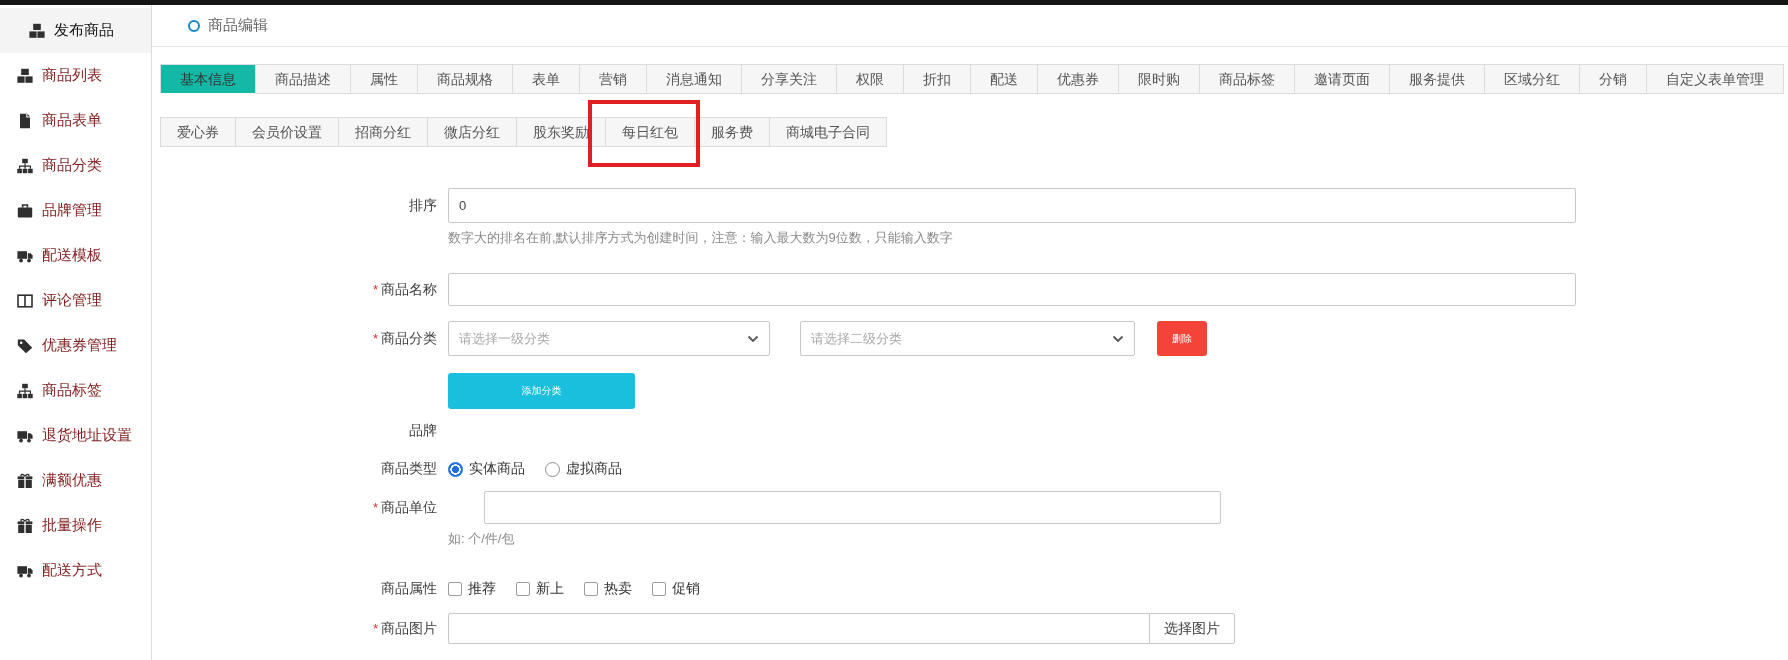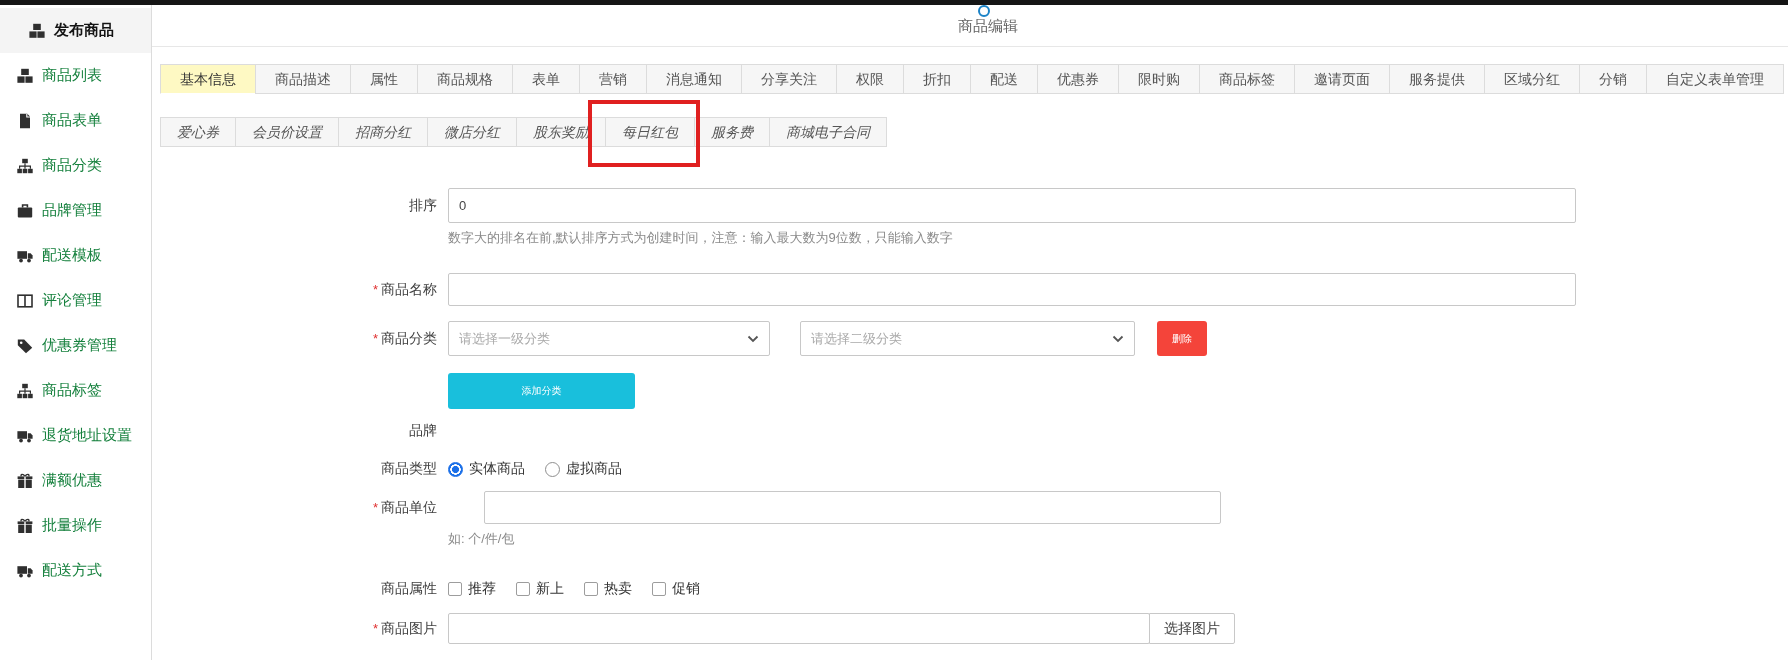--- a/index.html
+++ b/index.html
@@ -6,41 +6,41 @@
   html,body { width:1788px; height:660px; overflow:hidden; background:#fff;
     font-family:"Liberation Sans","DejaVu Sans",sans-serif; }
   body { position:relative; }
 
   .topbar { position:absolute; left:0; top:0; width:1788px; height:5px; background:#151515; }
 
   
   .sidebar { position:absolute; left:0; top:5px; width:152px; height:655px;
     background:#fff; border-right:1px solid #dcdcdc; padding-top:3px; }
   .side-item { display:flex; align-items:center; height:45px; padding-left:17px;
-    color:#15803d; font-size:15px; cursor:pointer; }
-  .side-item.active { background:#f4f4f4; color:#141414; font-weight:bold;padding-left:29px; }
+    color:#7f1d1d; font-size:15px; cursor:pointer; }
+  .side-item.active { background:#f4f4f4; color:#141414; font-weight:normal;padding-left:29px; }
   .sicon { width:16px; height:16px; margin-right:9px; flex:0 0 16px; }
 
   
   .main { position:absolute; left:152px; top:5px; width:1636px; height:655px; background:#fff; }
   .page-header { height:42px; display:flex; align-items:center; padding-left:36px;
-    border-bottom:1px solid #e7e7e7;flex-direction:column; }
+    border-bottom:1px solid #e7e7e7; }
   .hdr-circle { width:12px; height:12px; border:2px solid #1b83c7; border-radius:50%;
     margin-right:8px; flex:0 0 12px; }
   .page-title { font-size:15px; color:#666; }
 
   
   .tabs { display:flex; margin-left:8px; margin-top:17px; }
-  .tabs2 { margin-top:23px;font-style:italic; }
+  .tabs2 { margin-top:23px; }
   .tab { height:30px; line-height:28px; padding:0 19px; font-size:14px; color:#555;
     background:#f6f6f6; border:1px solid #dcdcdc; margin-left:-1px; white-space:nowrap;
     cursor:pointer; position:relative; text-align:center; }
   .tab:first-child { margin-left:0; }
   .tabs2 .tab { padding:0 16px; }
-  .tab.active { background:#fef9c3; color:#333; border-bottom-color:#fff; }
+  .tab.active { background:#14b8a6; color:#333; border-bottom-color:#fff; }
   .red-box { position:absolute; left:-18px; right:-6px; top:-18px; bottom:-21px;
     border:4px solid #e02020; pointer-events:none; z-index:5; }
 
   
   .form { margin-top:41px; }
   .frow { display:flex; align-items:center; }
   .flabel { width:296px; padding-right:11px; text-align:right; font-size:14px; color:#404040;
     flex:0 0 296px; white-space:nowrap; }
   .req { color:#e03131; margin-right:3px; font-size:13px; }
   .finput { height:35px; border:1px solid #c8c8c8; border-radius:2px; padding:0 10px;

